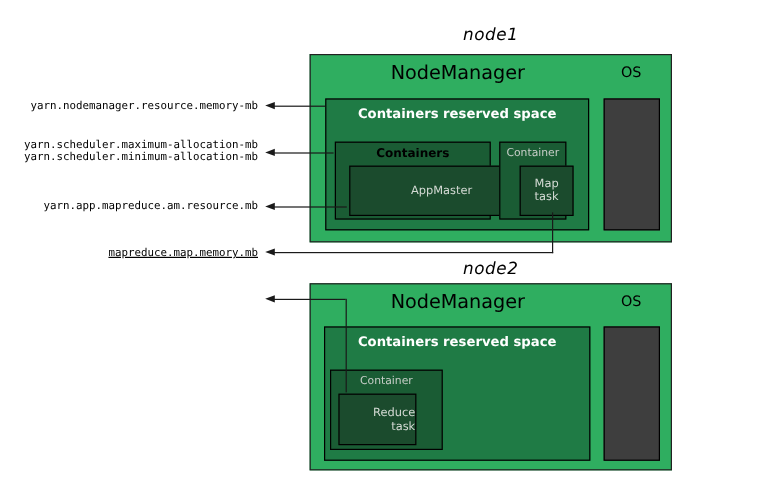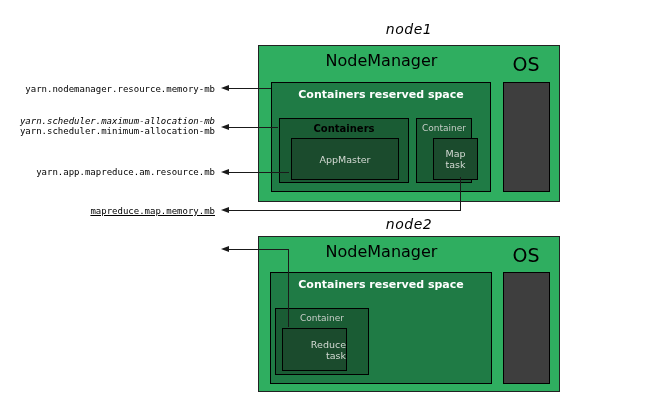--- a/index.html
+++ b/index.html
@@ -21,21 +21,21 @@
   }
   #node1-box{top:45px;height:155px;}
   #node2-box{top:236px;height:154px;}
   .nm-label{
     position:absolute;text-align:center;font-size:16px;color:#000;white-space:nowrap;
   }
   #node1-box .nm-label{left:13px;width:219px;top:5px;}
   #node2-box .nm-label{left:12px;width:221px;top:5px;}
   .os-label{
     position:absolute;left:244px;width:46px;text-align:center;
-    font-size:19px;color:#000;top:7px;
+    font-size:12px;color:#000;top:7px;
   }
   .reserved-box{
     position:absolute;background:var(--reserved-green);border:1px solid #000;
   }
   #node1-box .reserved-box{left:12px;top:36px;width:218px;height:108px;}
   #node2-box .reserved-box{left:11px;top:35px;width:220px;height:110px;}
   .reserved-title{
     position:absolute;left:0;top:5px;width:100%;text-align:center;
     font-size:11px;font-weight:bold;color:#ffffff;white-space:nowrap;
   }
@@ -53,35 +53,35 @@
   #map-container{left:144px;top:35px;width:54px;height:63px;}
   #reduce-container{left:4px;top:35px;width:92px;height:65px;}
   .container-title{
     position:absolute;left:0;top:4px;width:100%;text-align:center;
     font-size:9px;color:#c7cec8;
   }
   .task-box{
     position:absolute;background:var(--task-green);border:1px solid #000;
     display:flex;flex-direction:column;align-items:center;justify-content:center;
   }
-  #appmaster-box{left:11px;top:19px;width:106px;height:40px;}
+  #appmaster-box{left:11px;top:19px;width:106px;height:40px;padding-left:23px;}
   #maptask-box{left:16px;top:19px;width:43px;height:40px;justify-content:center;}
   #reducetask-box{left:6px;top:19px;width:63px;height:41px;align-items:flex-end;}
   .task-label{font-size:9.5px;line-height:11px;color:#d4dad4;text-align:center;}
   .os-rect{
     position:absolute;left:244px;background:var(--os-gray);border:1px solid #000;
     width:45px;
   }
   #node1-box .os-rect{top:36px;height:108px;}
   #node2-box .os-rect{top:35px;height:110px;}
   .cfg-label{
     position:absolute;right:435px;text-align:right;white-space:nowrap;
     font-family:"DejaVu Sans Mono",monospace;font-size:9px;line-height:10px;color:#000;
   }
-  #cfg-0{top:84px;} #cfg-1{top:116px;font-style:italic;} #cfg-2{top:126px;}
+  #cfg-0{top:84px;} #cfg-1{top:116px;} #cfg-2{top:126px;}
   #cfg-3{top:167px;} #cfg-4{top:206px;text-decoration:underline;} #cfg-5{top:244px;}
   .arrow{position:absolute;height:7px;}
   #arrow-0{left:221px;top:85px;width:50px;}
   #arrow-1{left:221px;top:124px;width:57px;}
   #arrow-2{left:221px;top:169px;width:68px;}
   #arrow-3{left:221px;top:207px;width:240px;}
   #arrow-4{left:221px;top:246px;width:67px;}
   .arrow .shaft{
     position:absolute;left:6px;right:0;top:3px;height:1px;background:var(--line-black);
   }

